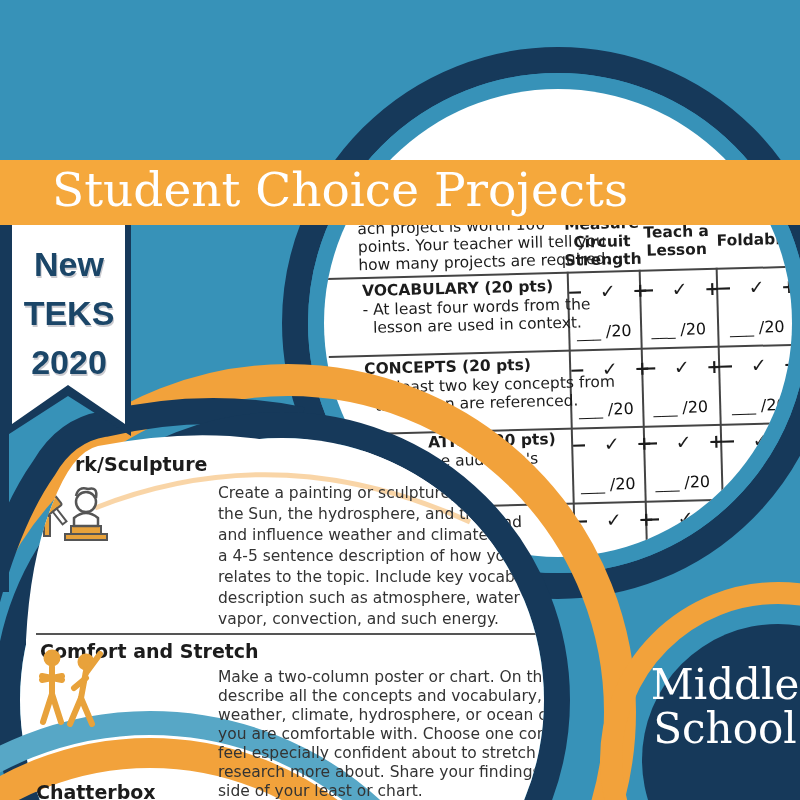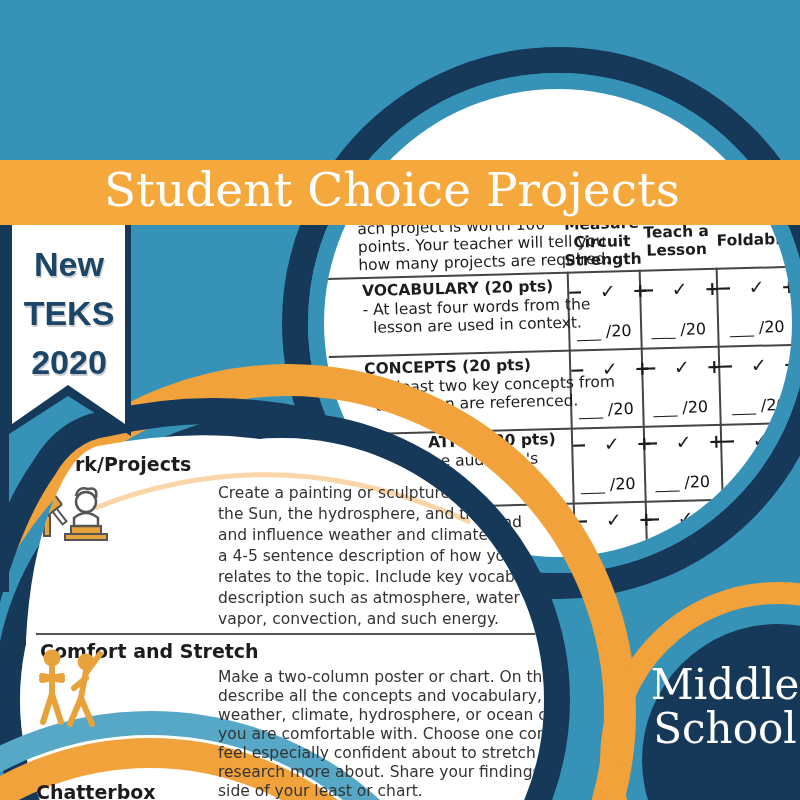--- a/index.html
+++ b/index.html
@@ -9,21 +9,21 @@
   .abs{position:absolute;}
   svg.layer{position:absolute;left:0;top:0;}
 
   
   .header{left:0;top:0;width:800px;height:160px;background:#1B4F75;z-index:40;}
   .title-line{position:absolute;width:800px;text-align:center;color:#FFFFFF;
     font-family:"Liberation Sans",sans-serif;font-weight:bold;font-size:74px;
     letter-spacing:0px;transform:scale(.92,1.06);white-space:nowrap;}
   .t1{top:2px;} .t2{top:74px;}
   .subbanner{left:0;top:160px;width:800px;height:65px;background:#F5A83C;z-index:40;}
-  .subbanner .sub-text{position:absolute;left:0;top:2px;width:680px;text-align:right;
+  .subbanner .sub-text{position:absolute;left:0;top:2px;width:680px;text-align:center;
     color:#fff;font-family:"DejaVu Serif",serif;font-size:47px;white-space:nowrap;}
 
   
   .ribbon-text{z-index:30;color:#1B4668;font-family:"Liberation Sans",sans-serif;
     font-weight:bold;text-align:center;width:116px;left:11px;font-size:34px;line-height:49px;
     text-shadow:1px 2px 0 rgba(160,160,170,.55);}
 
   
   .rubric-clip{left:0;top:0;width:800px;height:800px;z-index:5;
     clip-path:circle(234px at 558px 323px);}
@@ -147,21 +147,21 @@
     <rect x="0" y="225" width="9" height="367" fill="#16395A"></rect>
     <path d="M 6,222 L 131,222 L 131,436 L 68,396 L 6,436 Z" fill="#16395A"></path>
     <path d="M 12,222 L 125,222 L 125,424 L 68,385 L 12,424 Z" fill="#FFFFFF"></path>
 
     <circle cx="778" cy="760" r="167" fill="none" stroke="#F2A23B" stroke-width="22"></circle>
     <circle cx="778" cy="760" r="136" fill="#16395A"></circle>
   </svg>
 
   <div class="abs left-clip">
 
-    <div class="doc-h" style="left:75px;top:453px">rk/Projects</div>
+    <div class="doc-h" style="left:75px;top:453px">rk/Sculpture</div>
     <div class="doc-line" style="top:484px">Create a painting or sculpture related</div>
     <div class="doc-line" style="top:505px">the Sun, the hydrosphere, and the atm</div>
     <div class="doc-line" style="top:526px">and influence weather and climate. Make</div>
     <div class="doc-line" style="top:547px">a 4-5 sentence description of how your pie</div>
     <div class="doc-line" style="top:568px">relates to the topic. Include key vocabulary</div>
     <div class="doc-line" style="top:589px">description such as atmosphere, water cycle</div>
     <div class="doc-line" style="top:610px">vapor, convection, and such energy.</div>
     <div class="doc-rule" style="top:633px"></div>
 
     <div class="doc-h" style="left:40px;top:640px">Comfort and Stretch</div>

